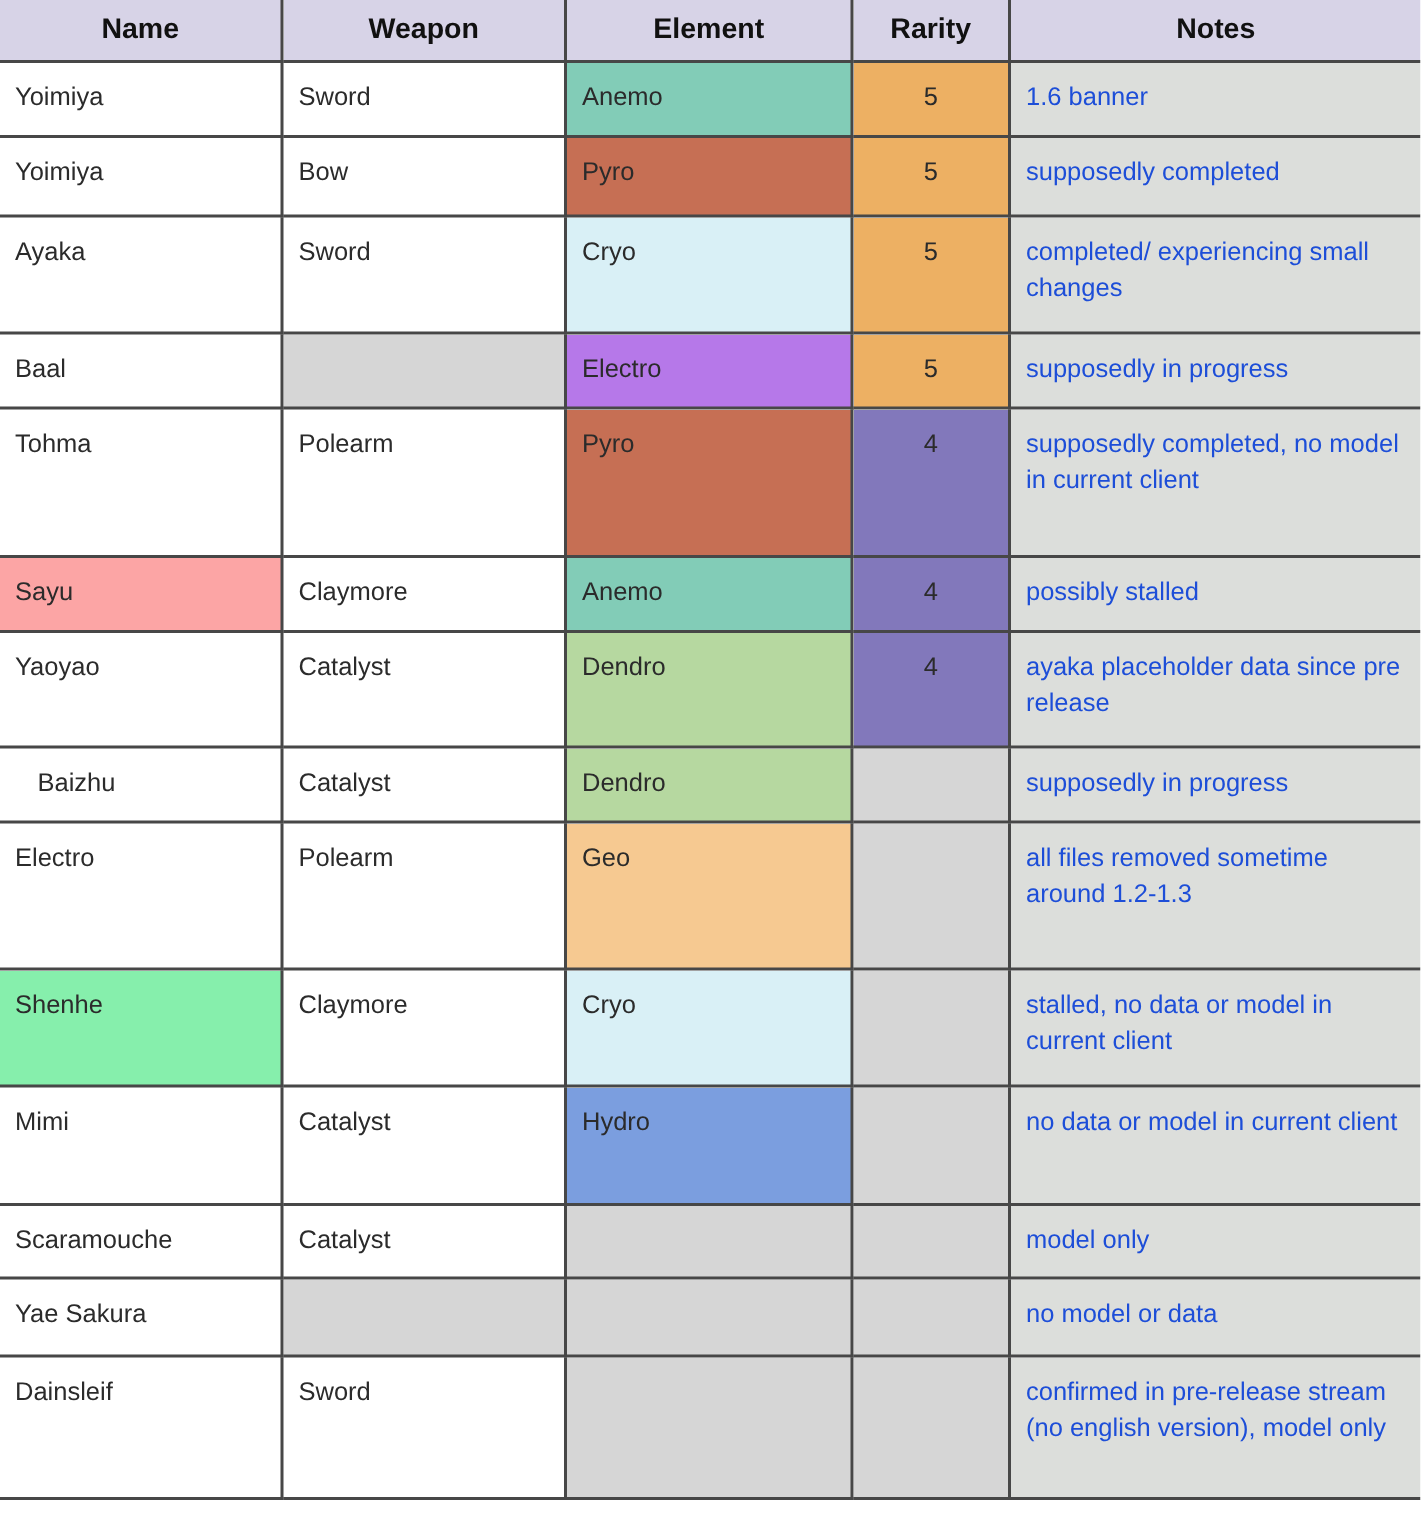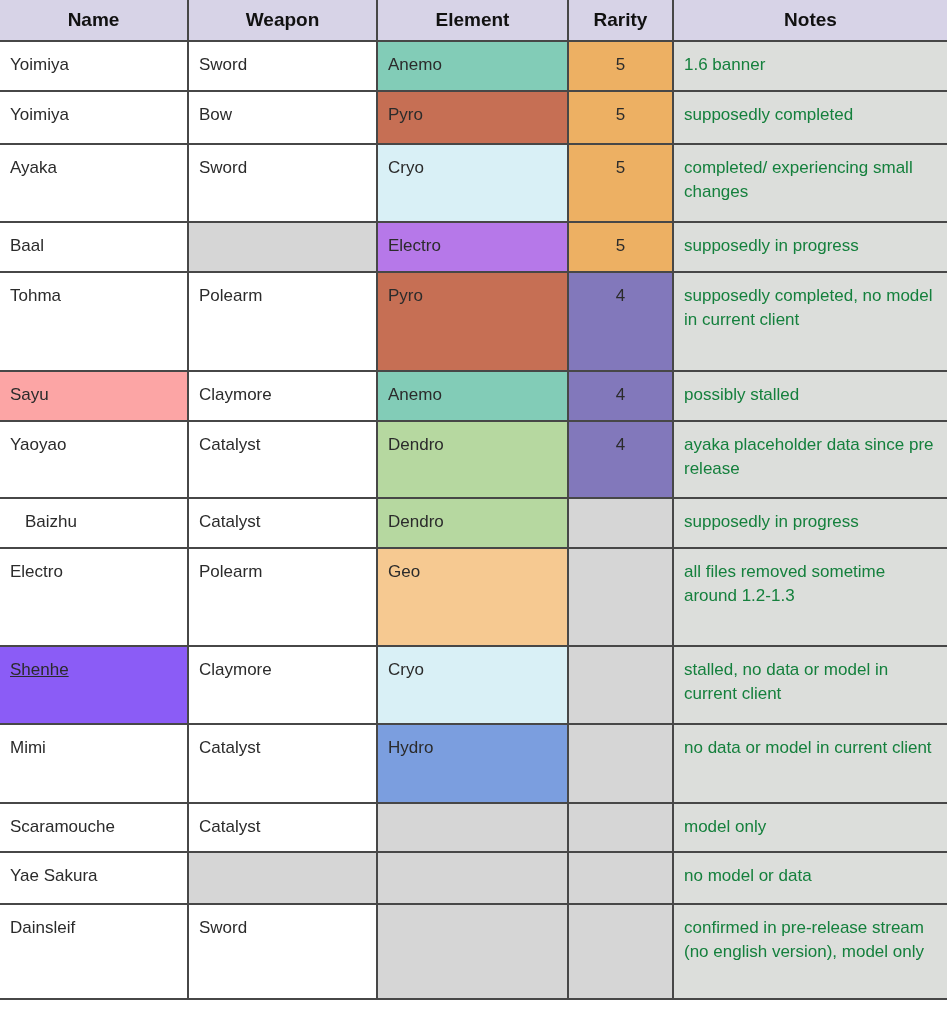--- a/index.html
+++ b/index.html
@@ -14,21 +14,21 @@
   html,body{width:947px;height:1024px;overflow:hidden;background:#fff;}
   body{font-family:"Liberation Sans","DejaVu Sans",sans-serif;color:var(--text);}
   table{border-collapse:collapse;table-layout:fixed;width:947px;}
   th,td{border:2px solid var(--border);vertical-align:top;overflow:hidden;}
   th{background:var(--header-bg);font-size:19px;font-weight:bold;text-align:center;vertical-align:middle;height:41px;color:#111;}
   td{font-size:17px;line-height:24px;padding:11px 10px 6px 10px;}
   th:first-child,td:first-child{border-left:none;}
   th:last-child,td:last-child{border-right:none;}
   thead th{border-top:none;}
   td.center{text-align:center;}
-  td.notes{color:#15803d;}
+  td.notes{color:#1d4ed8;}
   tbody tr:nth-of-type(1) td{height:50px;}
   tbody tr:nth-of-type(2) td{height:53px;}
   tbody tr:nth-of-type(3) td{height:78px;}
   tbody tr:nth-of-type(4) td{height:50px;}
   tbody tr:nth-of-type(5) td{height:99px;}
   tbody tr:nth-of-type(6) td{height:50px;}
   tbody tr:nth-of-type(7) td{height:77px;margin-left:36px;}
   tbody tr:nth-of-type(8) td{height:50px;}
   tbody tr:nth-of-type(9) td{height:98px;}
   tbody tr:nth-of-type(10) td{height:78px;}
@@ -115,21 +115,21 @@
         <td class="notes" style="background: rgb(220, 222, 219);">supposedly in progress</td>
       </tr>
       <tr>
         <td style="background: rgb(255, 255, 255);">Electro</td>
         <td style="background: rgb(255, 255, 255);">Polearm</td>
         <td style="background: rgb(246, 201, 145);">Geo</td>
         <td class="center" style="background: rgb(214, 214, 214);"></td>
         <td class="notes" style="background: rgb(220, 222, 219);">all files removed sometime around 1.2-1.3</td>
       </tr>
       <tr>
-        <td style="background: #8b5cf6; text-decoration: underline;">Shenhe</td>
+        <td style="background: #86efac;">Shenhe</td>
         <td style="background: rgb(255, 255, 255);">Claymore</td>
         <td style="background: rgb(217, 240, 246);">Cryo</td>
         <td class="center" style="background: rgb(214, 214, 214);"></td>
         <td class="notes" style="background: rgb(220, 222, 219);">stalled, no data or model in current client</td>
       </tr>
       <tr>
         <td style="background: rgb(255, 255, 255);">Mimi</td>
         <td style="background: rgb(255, 255, 255);">Catalyst</td>
         <td style="background: rgb(123, 158, 223);">Hydro</td>
         <td class="center" style="background: rgb(214, 214, 214);"></td>

